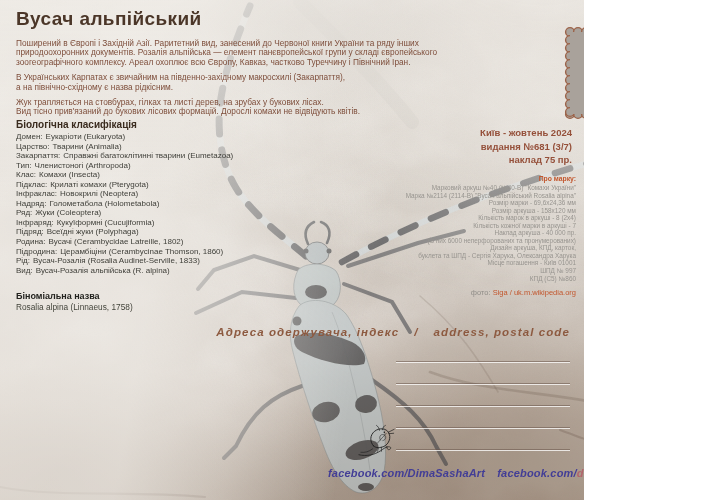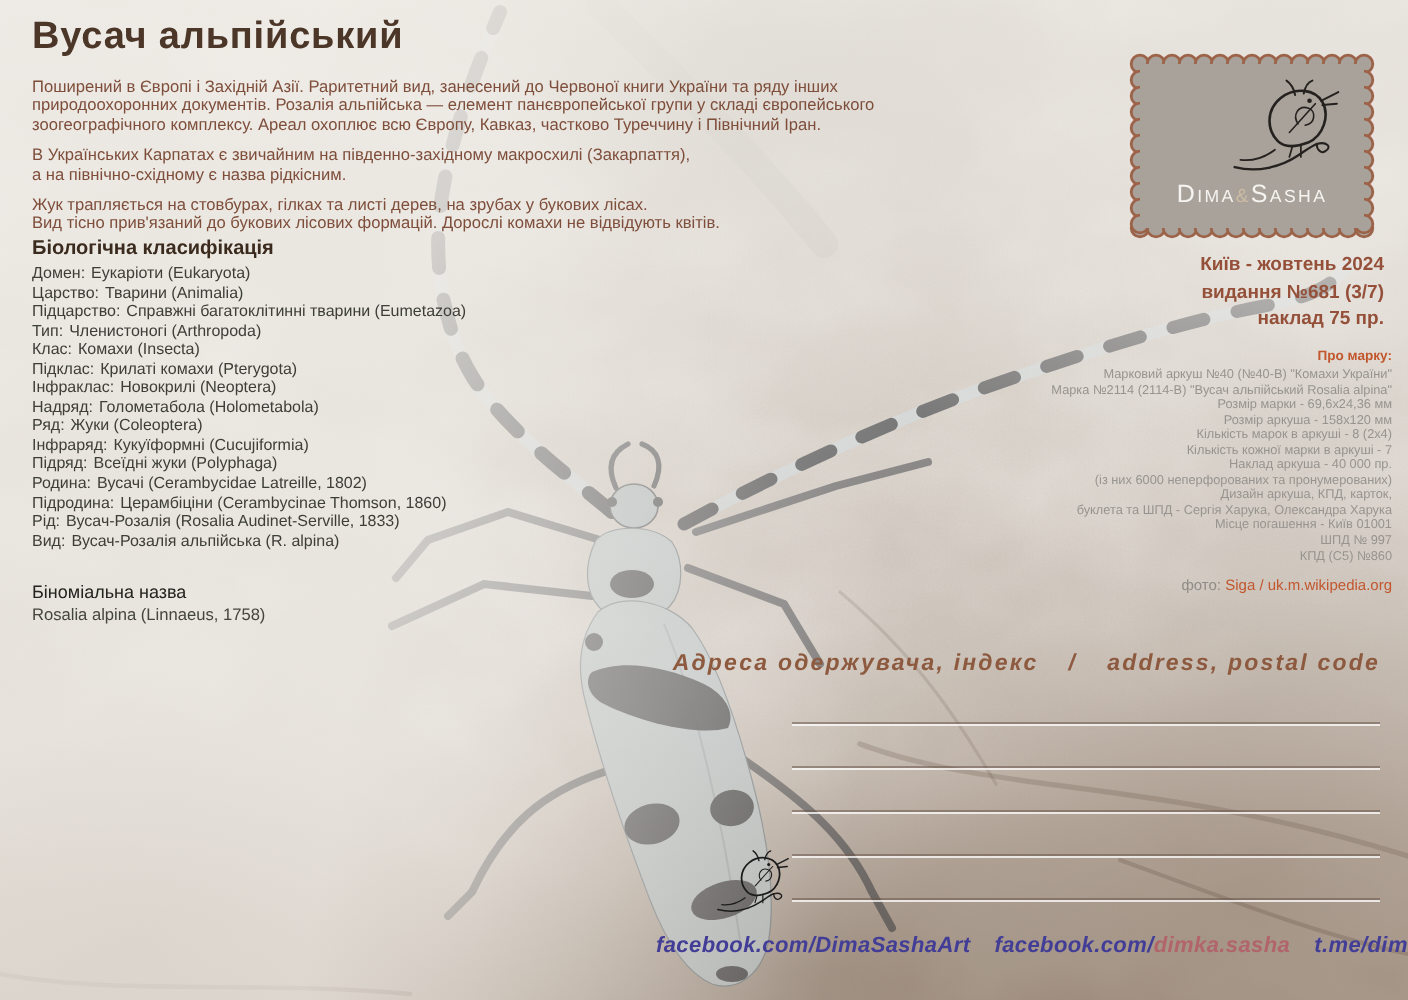--- a/index.html
+++ b/index.html
@@ -1,18 +1,18 @@
 <!DOCTYPE html>
 <html><head>
 <meta charset="utf-8">
 <style>
   * { margin:0; padding:0; box-sizing:border-box; }
   html,body { width:704px; height:500px; }
   body { font-family:"Liberation Sans", sans-serif; }
-  .postcard { position:relative; width:704px; height:500px; overflow:hidden; background:#e9e5e0; }
+  .postcard { position:relative; width:584px; height:500px; overflow:hidden; background:#e9e5e0; }
 
   
   .rock-base { position:absolute; inset:0;
     background:
       radial-gradient(240px 150px at 10% 94%, rgba(120,100,85,.42), transparent 70%),
       radial-gradient(320px 210px at 88% 90%, rgba(122,98,80,.50), transparent 72%),
       radial-gradient(280px 170px at 58% 99%, rgba(112,92,78,.38), transparent 70%),
       radial-gradient(230px 150px at 52% 4%,  rgba(148,145,140,.30), transparent 72%),
       radial-gradient(420px 240px at 30% 70%, rgba(255,255,255,.45), transparent 75%),
       linear-gradient(180deg,#ebe7e2 0%,#e8e4de 42%,#ded7d0 62%,#ccc1b6 80%,#ae9e8f 100%);
@@ -28,21 +28,21 @@
 
   
   .title { position:absolute; left:16px; top:8px; font-size:19px; font-weight:600;
     letter-spacing:.4px; color:#4b3628; }
   .intro { position:absolute; left:16px; top:39px; width:545px; font-size:8.3px;
     line-height:9.4px; color:#7e4e3b; }
   .intro p { white-space:pre-line; margin-bottom:6px; }
   .cls-heading { position:absolute; left:16px; top:119px; font-size:10px; font-weight:700; color:#3a2b1e; }
   .cls-list { position:absolute; left:16px; top:132px; font-size:8px; line-height:9.55px; color:#3e3e38; }
   .cls-row .rank { margin-right:3px; }
-  .bin-heading { position:absolute; left:16px; top:291px; font-size:9px; font-weight:400; color:#23231f; }
+  .bin-heading { position:absolute; left:16px; top:291px; font-size:9px; font-weight:700; color:#23231f; }
   .bin-name { position:absolute; left:16px; top:302px; font-size:8.3px; color:#44453c; }
 
   
   .stamp-svg { position:absolute; left:564px; top:26px; }
   .brand { position:absolute; left:570px; top:89px; width:112px; height:16px; text-align:center;
     color:#f6f4f0; letter-spacing:1.2px; line-height:16px; white-space:nowrap; }
   .brand .big { font-size:12.5px; }
   .brand .small { font-size:8.8px; }
   .brand .amp { font-size:9.5px; color:#cdbca4; }
 
@@ -171,21 +171,21 @@
     <p>В Українських Карпатах є звичайним на південно-західному макросхилі (Закарпаття),
 а на північно-східному є назва рідкісним.</p>
     <p>Жук трапляється на стовбурах, гілках та листі дерев, на зрубах у букових лісах.
 Вид тісно прив'язаний до букових лісових формацій. Дорослі комахи не відвідують квітів.</p>
   </div>
 
   <div class="cls-heading">Біологічна класифікація</div>
   <div class="cls-list">
     <div class="cls-row"><span class="rank">Домен:</span><span>Еукаріоти (Eukaryota)</span></div>
     <div class="cls-row"><span class="rank">Царство:</span><span>Тварини (Animalia)</span></div>
-    <div class="cls-row"><span class="rank">Підцарство:</span><span>Справжні багатоклітинні тварини (Eumetazoa)</span></div>
+    <div class="cls-row"><span class="rank">Закарпаття:</span><span>Справжні багатоклітинні тварини (Eumetazoa)</span></div>
     <div class="cls-row"><span class="rank">Тип:</span><span>Членистоногі (Arthropoda)</span></div>
     <div class="cls-row"><span class="rank">Клас:</span><span>Комахи (Insecta)</span></div>
     <div class="cls-row"><span class="rank">Підклас:</span><span>Крилаті комахи (Pterygota)</span></div>
     <div class="cls-row"><span class="rank">Інфраклас:</span><span>Новокрилі (Neoptera)</span></div>
     <div class="cls-row"><span class="rank">Надряд:</span><span>Голометабола (Holometabola)</span></div>
     <div class="cls-row"><span class="rank">Ряд:</span><span>Жуки (Coleoptera)</span></div>
     <div class="cls-row"><span class="rank">Інфраряд:</span><span>Кукуїформні (Cucujiformia)</span></div>
     <div class="cls-row"><span class="rank">Підряд:</span><span>Всеїдні жуки (Polyphaga)</span></div>
     <div class="cls-row"><span class="rank">Родина:</span><span>Вусачі (Cerambycidae Latreille, 1802)</span></div>
     <div class="cls-row"><span class="rank">Підродина:</span><span>Церамбіціни (Cerambycinae Thomson, 1860)</span></div>

